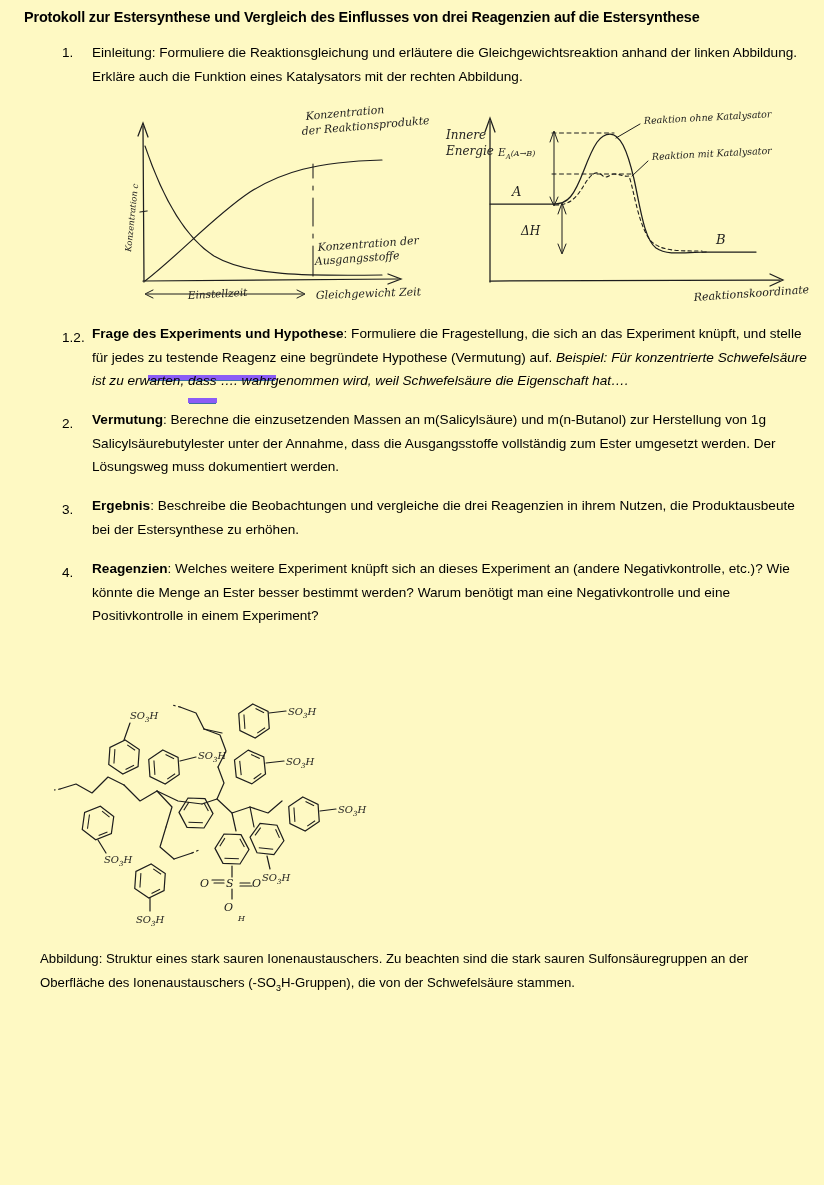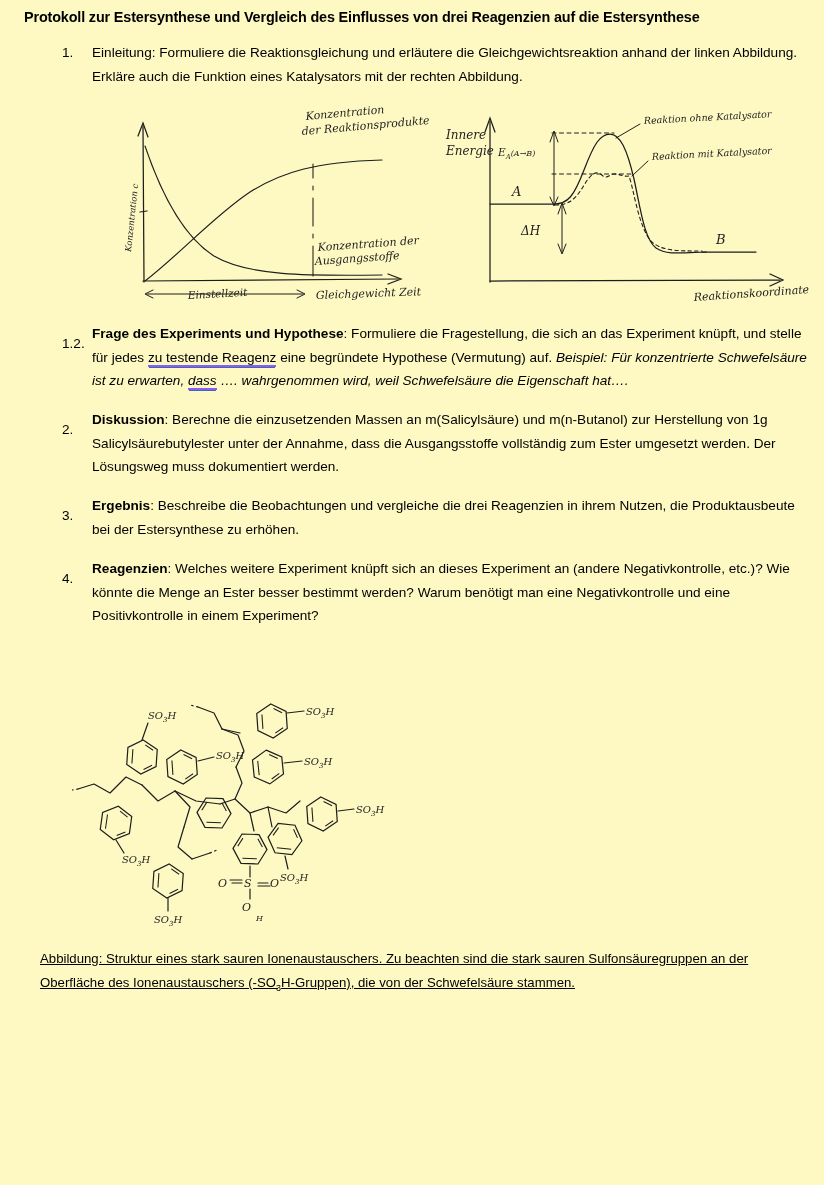--- a/index.html
+++ b/index.html
@@ -67,39 +67,39 @@
     position: relative;
     font-size: 13.6px;
     line-height: 1.72;
     padding-left: 78px;
     margin: 0 0 16px 0;
     max-width: 800px;
   }
   .sub-item .num {
     position: absolute;
     left: 48px;
-    top: 10px;
+    top: 4px;
   }
 
   
   .sp {
     text-decoration: none;
     background-repeat: repeat-x;
     background-position: 0 100%;
     background-size: 4px 3px;
     background-image:
       linear-gradient(45deg, transparent 45%, #e01b1b 45%, #e01b1b 55%, transparent 55%),
       linear-gradient(-45deg, transparent 45%, #e01b1b 45%, #e01b1b 55%, transparent 55%);
     padding-bottom: 1px;
   }
   
   .gr {
-    border-bottom: 2px solid #8b5cf6;
+    border-bottom: 5px solid #8b5cf6;
     box-shadow: 0 2px 0 -1px #3b6ea8;
-    padding-bottom: 0px;
+    padding-bottom: 10px;
   }
 
   
   .figrow {
     position: relative;
     height: 212px;
     margin: 2px 0 6px 0;
   }
   .fig {
     position: absolute;
@@ -111,30 +111,29 @@
   .hand { font-family: "DejaVu Serif", serif; }
 
   
   .structure-wrap {
     position: relative;
     margin: 44px 0 0 0;
     height: 262px;
   }
   .structure {
     position: absolute;
-    left: 58px;
+    left: 40px;
     top: 0;
   }
 
   .caption {
     font-size: 13.2px;
     line-height: 1.78;
     margin: 14px 0 0 26px;
     max-width: 780px;
-    text-decoration: underline;
   }
   .caption sub { font-size: 9px; }
 </style>
 </head>
 <body>
 
 <div class="page">
 
   <div class="doc-title">
     <span>Protokoll zur </span><span class="sp">Estersynthese</span><span> und Vergleich des Einflusses von drei Reagenzien auf die Estersynthese</span>
@@ -236,21 +235,21 @@
         <text class="hand" x="250" y="197" font-size="11" font-style="italic" fill="#1d1d1d" transform="rotate(-4 250 197)">Reaktionskoordinate</text>
       </svg>
     </div>
   </div>
 
   <div class="sub-item">
     <span class="num">1.2.</span><b>Frage des Experiments und Hypothese</b><span>: Formuliere die Fragestellung, die sich an das Experiment knüpft, und stelle für jedes </span><span class="gr">zu testende Reagenz</span><span> eine begründete Hypothese (Vermutung) auf. </span><i>Beispiel: Für konzentrierte Schwefelsäure ist zu erwarten, </i><i class="gr">dass</i><i> …. wahrgenommen wird, weil Schwefelsäure die Eigenschaft hat….</i>
   </div>
 
   <div class="sub-item">
-    <span class="num">2.</span><b>Diskussion</b><span>: Berechne die einzusetzenden Massen an m(Salicylsäure) und m(n-Butanol) zur Herstellung von 1g </span><span class="sp">Salicylsäurebutylester</span><span> unter der Annahme, dass die Ausgangsstoffe vollständig zum Ester umgesetzt werden. Der Lösungsweg muss dokumentiert werden.</span>
+    <span class="num">2.</span><b>Vermutung</b><span>: Berechne die einzusetzenden Massen an m(Salicylsäure) und m(n-Butanol) zur Herstellung von 1g </span><span class="sp">Salicylsäurebutylester</span><span> unter der Annahme, dass die Ausgangsstoffe vollständig zum Ester umgesetzt werden. Der Lösungsweg muss dokumentiert werden.</span>
   </div>
 
   <div class="sub-item">
     <span class="num">3.</span><b>Ergebnis</b><span>: Beschreibe die Beobachtungen und vergleiche die drei Reagenzien in ihrem Nutzen, die Produktausbeute bei der Estersynthese zu erhöhen.</span>
   </div>
 
   <div class="sub-item">
     <span class="num">4.</span><b>Reagenzien</b><span>: Welches weitere Experiment knüpft sich an dieses Experiment an (andere </span><span class="sp">Negativkontrolle</span><span>, etc.)? Wie könnte die Menge an Ester besser bestimmt werden? Warum benötigt man eine Negativkontrolle und eine Positivkontrolle in einem Experiment?</span>
   </div>
 

